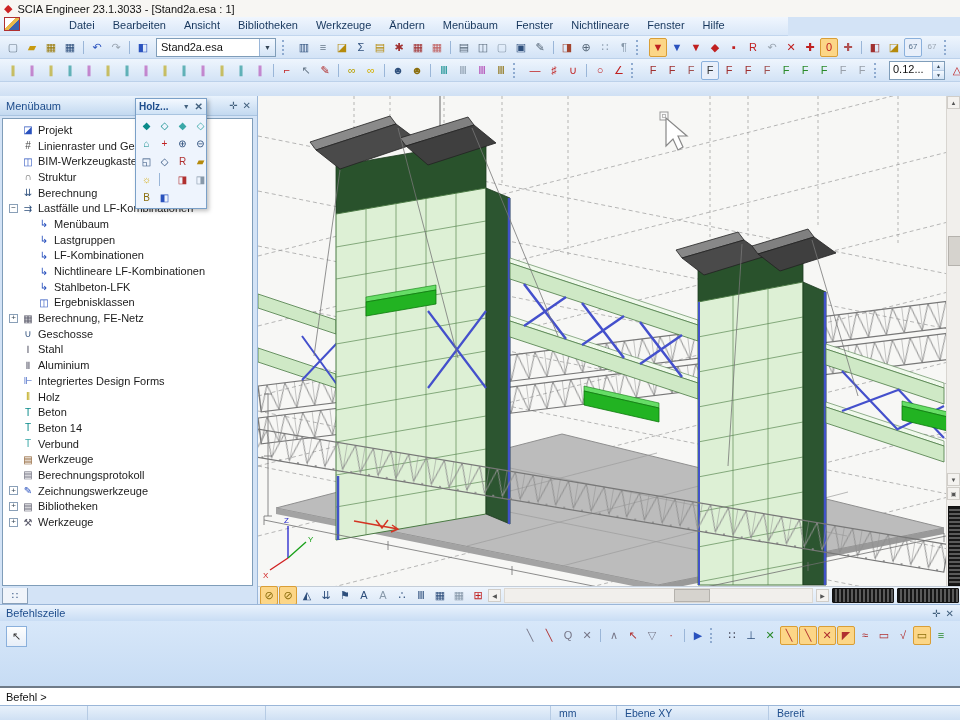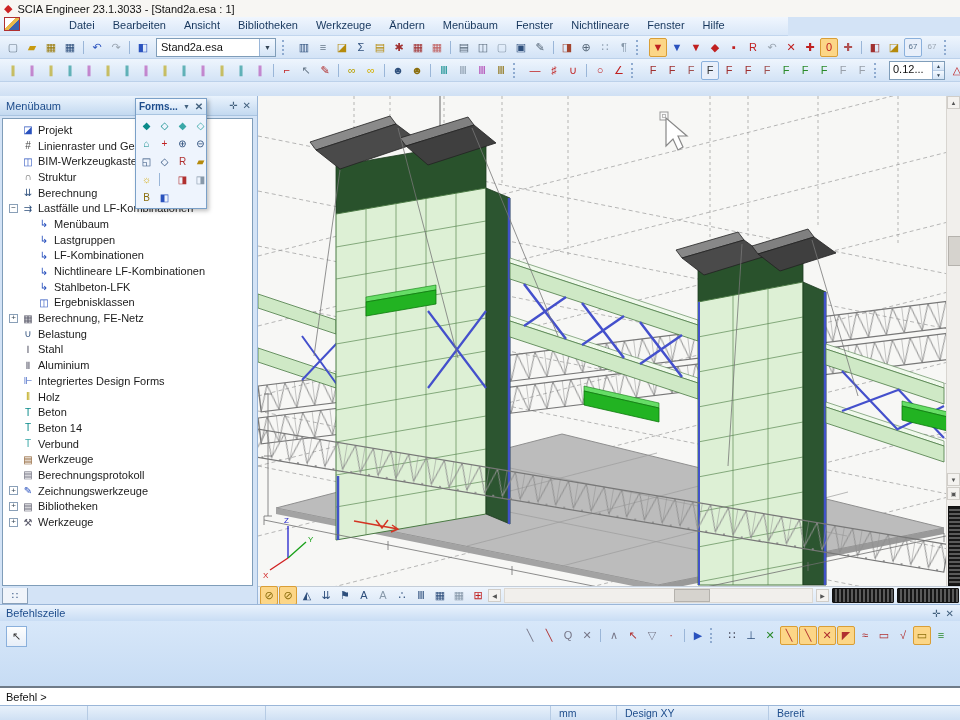--- a/index.html
+++ b/index.html
@@ -316,21 +316,21 @@
           <span>Ergebnisklassen</span>
         </div>
         <div class="trow" style="padding-left: 6px;">
           <span class="texp">+</span>
           <span class="tico" style="color: rgb(85, 85, 102);">▦</span>
           <span>Berechnung, FE-Netz</span>
         </div>
         <div class="trow" style="padding-left: 6px;">
           <span class="texp none"></span>
           <span class="tico" style="color: rgb(46, 79, 124);">∪</span>
-          <span>Belastung</span>
+          <span>Geschosse</span>
         </div>
         <div class="trow" style="padding-left: 6px;">
           <span class="texp none"></span>
           <span class="tico" style="color: rgb(85, 85, 102);">Ⅰ</span>
           <span>Stahl</span>
         </div>
         <div class="trow" style="padding-left: 6px;">
           <span class="texp none"></span>
           <span class="tico" style="color: rgb(85, 85, 102);">Ⅱ</span>
           <span>Aluminium</span>
@@ -556,21 +556,21 @@
         </span>
       <span class="sarrow">▶</span>
       <span class="ribbed"></span>
       <span class="ribbed"></span>
     </div>
   </div>
 </div>
 
 <div id="palette">
   <div class="hdr">
-    <span>Forms...</span>
+    <span>Holz...</span>
     <span class="sp"></span>
     <span class="hico" style="font-size:7px;">▼</span>
     <span class="hico">✕</span>
   </div>
   <div class="grid" id="palette-icons">
       <span class="ti" style="color: rgb(10, 138, 138);">◆</span>
       <span class="ti" style="color: rgb(10, 138, 138);">◇</span>
       <span class="ti" style="color: rgb(58, 168, 168);">◆</span>
       <span class="ti" style="color: rgb(58, 168, 168);">◇</span>
       <span class="ti" style="color: rgb(10, 138, 138);">⌂</span>
@@ -627,15 +627,15 @@
 </div>
 <div id="cmdinput">
   <span>Befehl &gt;</span>
 </div>
 
 <div id="statusbar">
     <span class="sseg" style="width: 88px;"></span>
     <span class="sseg" style="width: 178px;"></span>
     <span class="sseg" style="width: 285px;"></span>
     <span class="sseg" style="width: 66px;">mm</span>
-    <span class="sseg" style="width: 152px;">Design XY</span>
+    <span class="sseg" style="width: 152px;">Ebene XY</span>
     <span class="sseg fill">Bereit</span>
   </div>
 
 </body></html>

